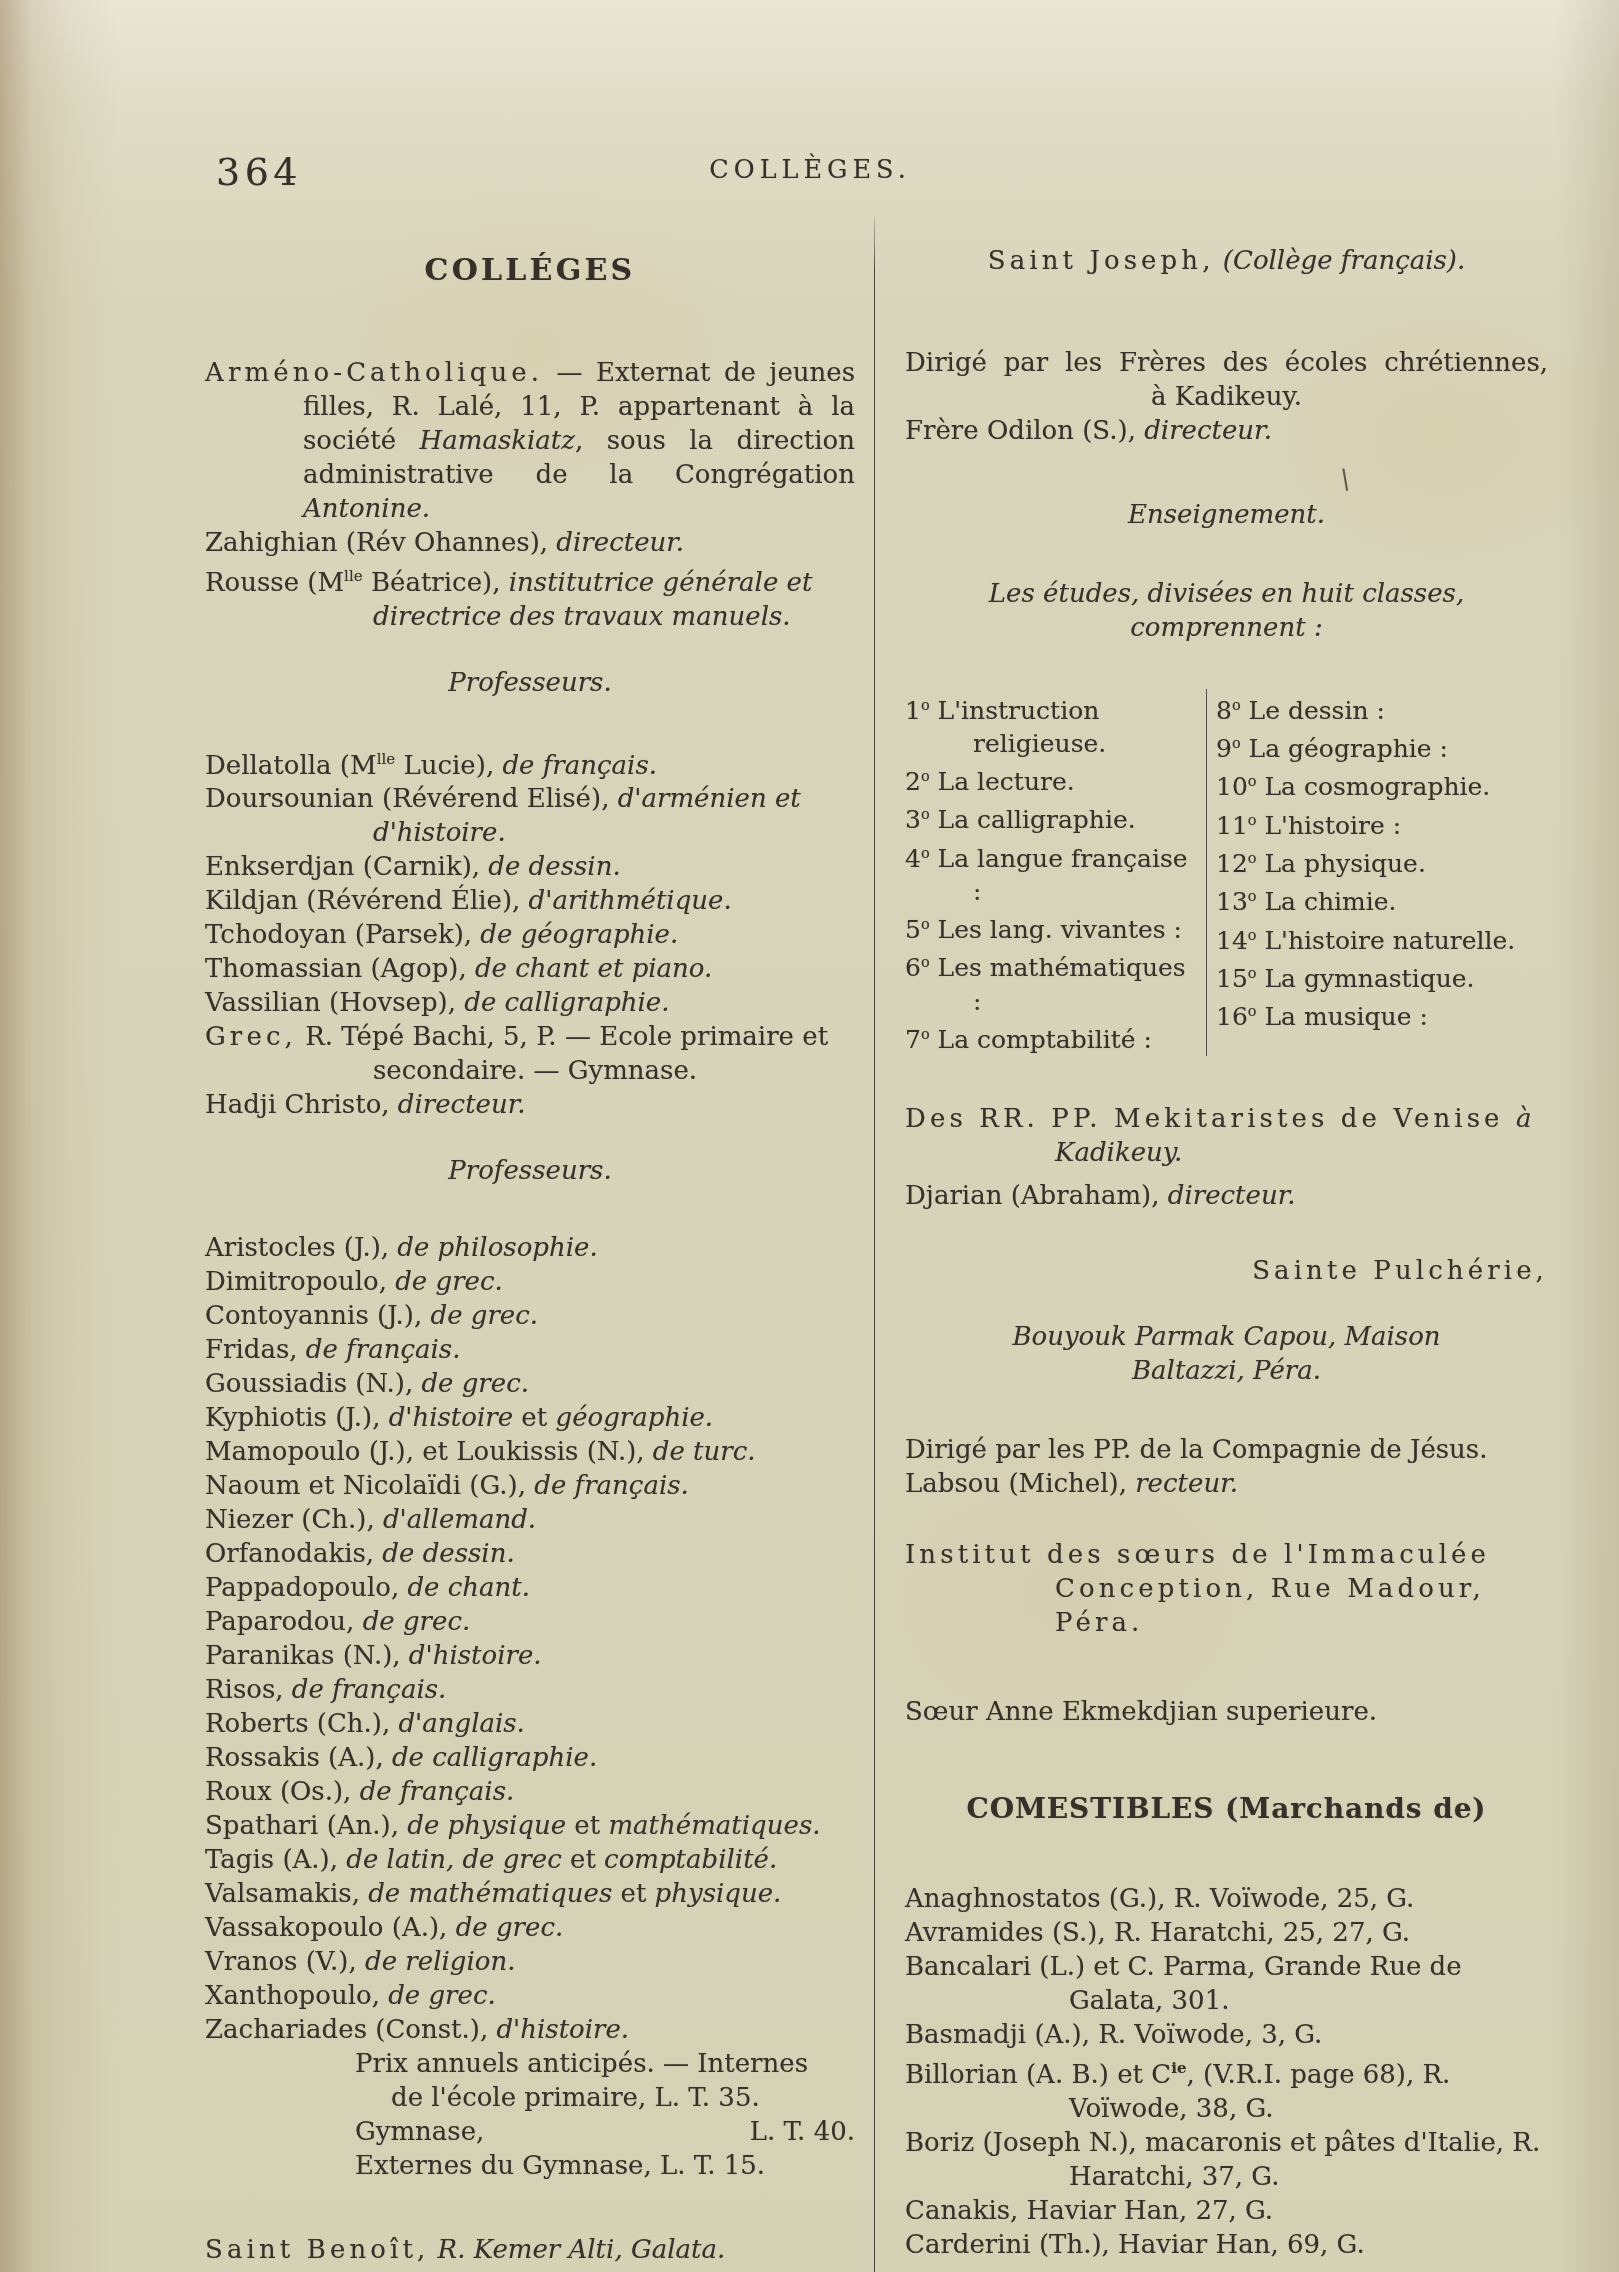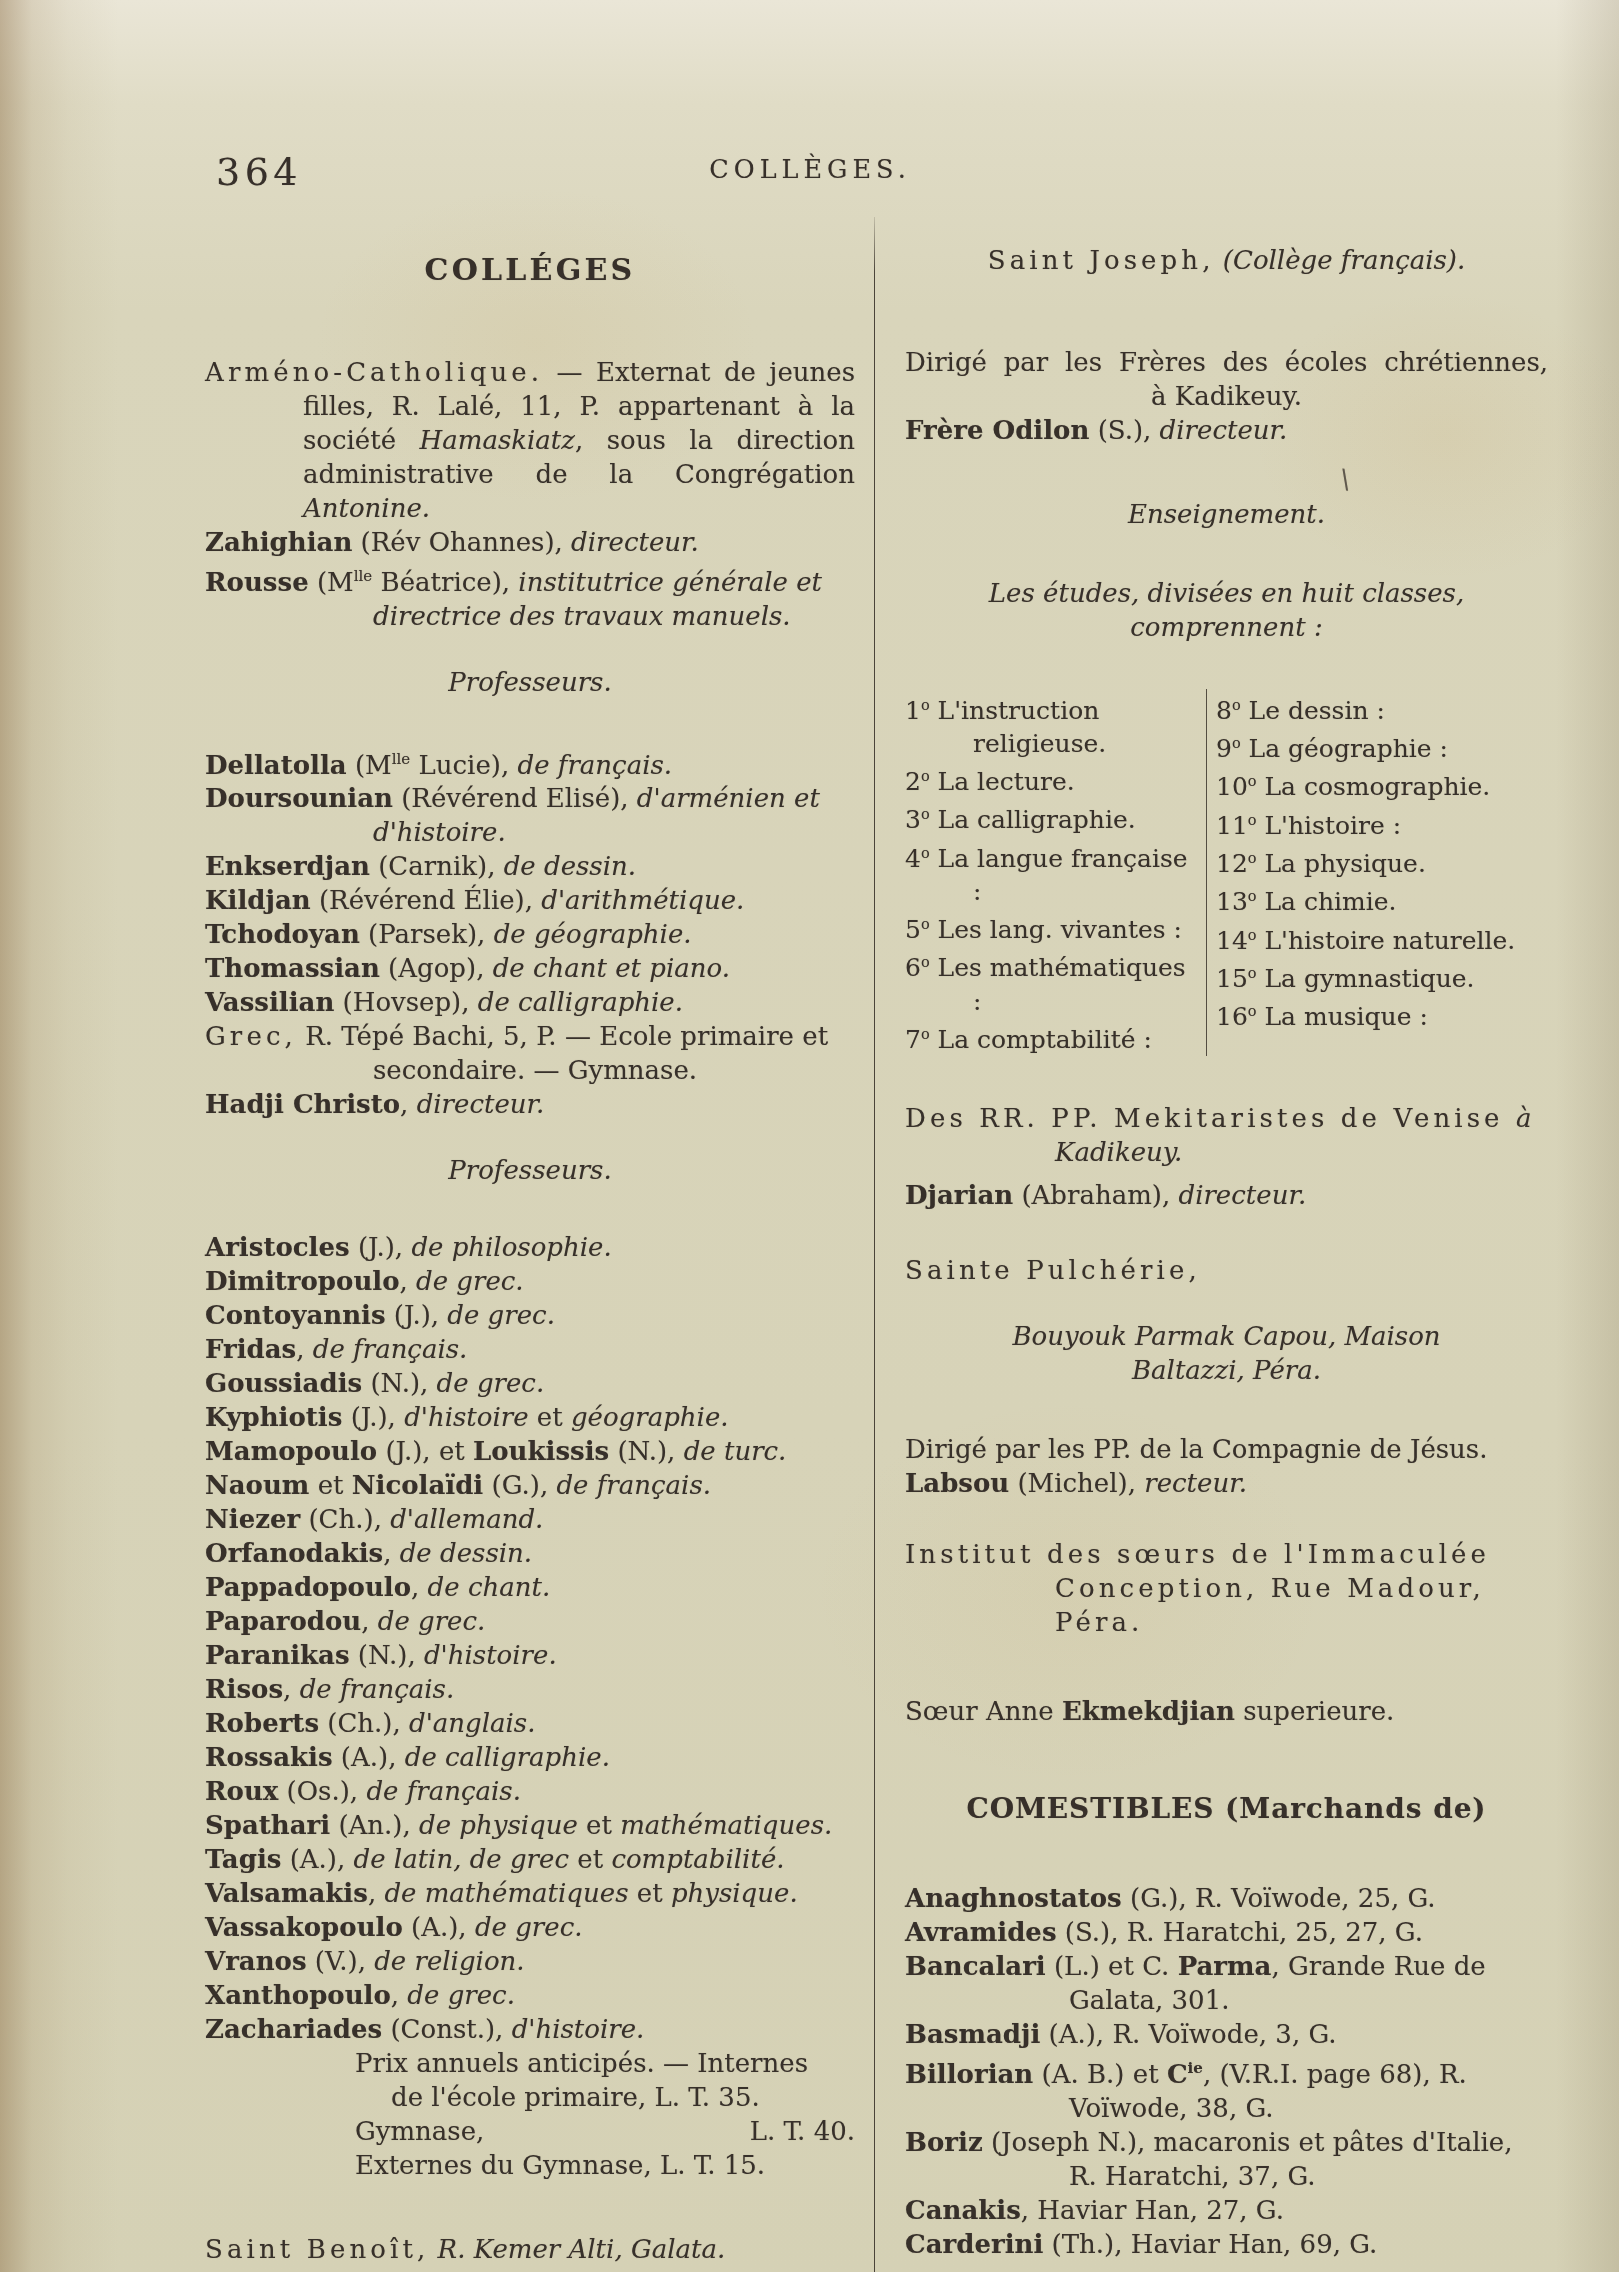--- a/index.html
+++ b/index.html
@@ -25,40 +25,40 @@
   .divider{position:absolute;left:874px;top:217px;width:1.4px;height:2177px;
     background:linear-gradient(180deg, rgba(50,43,35,0.15), rgba(50,43,35,0.85) 55px, rgba(50,43,35,0.85) 96%, rgba(50,43,35,0.2));}
   .col{position:absolute;top:230px;font-size:26px;line-height:34px;}
   .col-left{left:205px;width:650px;}
   .col-right{left:905px;width:643px;}
   .col-title{font-size:30px;font-weight:bold;letter-spacing:3.2px;text-align:center;margin:23px 0 68px;}
   .para{text-align:justify;padding-left:98px;text-indent:-98px;}
   .entry{padding-left:168px;text-indent:-168px;}
   .subhead{font-style:italic;text-align:center;margin:32px 0 43px;}
   .subhead-r{font-style:italic;text-align:center;margin:50px 0 45px;}
-  .seg-b{font-weight:bold;}
+  .seg-b{font-weight:normal;}
   .seg-i{font-style:italic;}
   .seg-k{letter-spacing:4.1px;}
   .seg-s{font-size:0.58em;vertical-align:super;}
   .seg-bs{font-weight:bold;font-size:0.58em;vertical-align:super;}
   .prix{margin-left:150px;width:500px;}
   .prix-row{display:flex;justify-content:space-between;}
   .prix p:nth-of-type(2){padding-left:36px;}
   .sb{margin-top:50px;}
   .center{text-align:center;}
   .ital{font-style:italic;}
   .title-spaced{text-align:center;margin:12.7px 0 68px;}
   .freres{text-align-last:justify;}
   .curriculum{display:flex;margin-top:45px;}
   .cur-left{width:301px;padding-right:6.4px;box-sizing:border-box;}
   .cur-right{width:341px;border-left:1.4px solid rgba(50,43,35,0.8);padding-left:9px;box-sizing:border-box;}
   .cur-item{font-size:25px;line-height:33px;padding-left:68px;text-indent:-68px;}
   .mek{margin-top:45px;padding-left:150px;text-indent:-150px;}
   .dja{margin-top:9px;}
-  .pulch{margin-top:41px;}
+  .pulch{margin-top:41px;text-align:right;}
   .bouyouk1{margin-top:32px;}
   .jesus{margin-top:45px;}
   .inst{margin-top:37px;padding-left:150px;text-indent:-150px;}
   .soeur{margin-top:55px;}
   .comestibles-title{font-size:28px;font-weight:bold;text-align:center;letter-spacing:0.9px;margin:64px 0 55px;}
   .com-entry{padding-left:164px;text-indent:-164px;line-height:34px;}
   .stray{position:absolute;left:1341px;top:464px;font-size:26px;opacity:0.75;transform:rotate(8deg);}
 </style>
 </head>
 <body>

